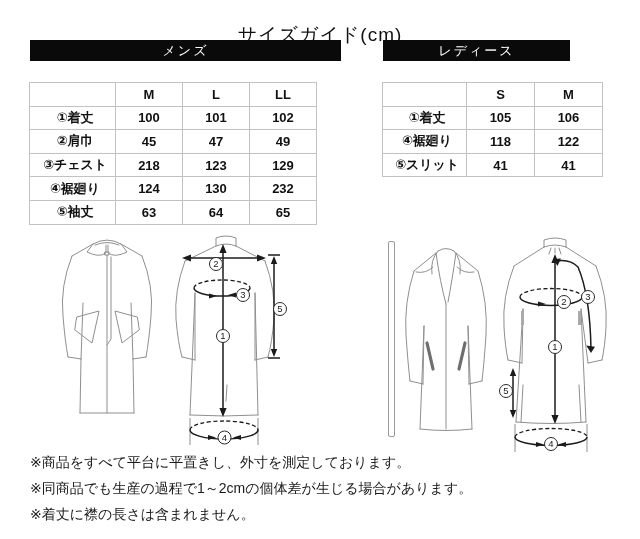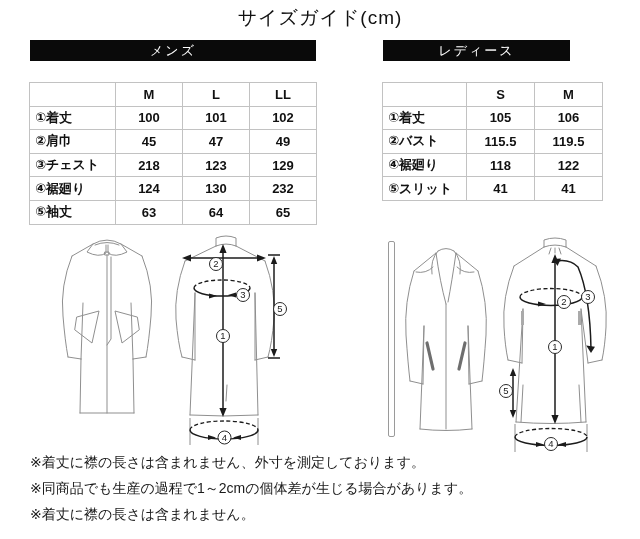--- a/index.html
+++ b/index.html
@@ -1,38 +1,38 @@
 <!DOCTYPE html>
 <html><head>
 <meta charset="utf-8">
 <style>
   html,body{margin:0;padding:0;background:#fff;}
   .page{
     position:relative;width:640px;height:539px;background:#fff;overflow:hidden;
     font-family:"Liberation Sans","DejaVu Sans",sans-serif;color:#111;
   }
   .title{
-    position:absolute;top:5px;left:0;width:640px;text-align:center;
+    position:absolute;top:22px;left:0;width:640px;text-align:center;
     font-size:19px;letter-spacing:1px;color:#111;
   }
   .section-bar{
     position:absolute;top:40px;height:21px;background:#0a0a0a;color:#fff;
     font-size:13px;line-height:21px;text-align:center;letter-spacing:2px;
   }
-  .bar-mens{left:30px;width:286px;}
+  .bar-mens{left:30px;width:311px;}
   .bar-ladies{left:383px;width:187px;}
   .size-table{
     position:absolute;border-collapse:collapse;table-layout:fixed;
     font-weight:bold;font-size:13px;color:#111;
   }
   .size-table th,.size-table td{
     border:1px solid #c2c2c2;height:22.6px;text-align:center;padding:0;
     font-weight:bold;background:#fff;
   }
-  .size-table .lbl{text-align:left;padding-left:5px;}
+  .size-table .lbl{text-align:center;padding-left:5px;}
   .tbl-mens{left:29px;top:82px;width:287px;}
   .tbl-ladies{left:382px;top:82px;width:220px;}
   .fig{position:absolute;}
   .belt{
     position:absolute;left:388px;top:241px;width:5px;height:194px;
     border:1px solid #9a9a9a;border-radius:2px;background:#fff;
   }
   .coat{stroke:#8f8f8f;fill:none;stroke-width:1;stroke-linecap:round;stroke-linejoin:round;}
   .mhead{fill:#1b1b1b;stroke:none;}
   .mdash{stroke:#1b1b1b;fill:none;stroke-width:1.3;stroke-dasharray:4,2.5;}
@@ -112,25 +112,20 @@
     <tbody>
         <tr>
       <th class="lbl"></th>
       <th>S</th>
       <th>M</th>
     </tr>
     <tr>
       <td class="lbl">①着丈</td>
       <td>105</td>
       <td>106</td>
-    </tr>
-    <tr>
-      <td class="lbl">②バスト</td>
-      <td>115.5</td>
-      <td>119.5</td>
     </tr>
     <tr>
       <td class="lbl">④裾廻り</td>
       <td>118</td>
       <td>122</td>
     </tr>
     <tr>
       <td class="lbl">⑤スリット</td>
       <td>41</td>
       <td>41</td>
@@ -329,18 +324,18 @@
         <circle class="mc" cx="12" cy="158" r="6.5"></circle>
         <text class="mt" x="12" y="161.3">5</text>
       </g>
     <g>
         <circle class="mc" cx="57" cy="211" r="6.5"></circle>
         <text class="mt" x="57" y="214.3">4</text>
       </g>
   </svg>
 
   <div class="notes">
-    <div>※着丈に襟の長さは含まれません、外寸を測定しております。</div>
+    <div>※商品をすべて平台に平置きし、外寸を測定しております。</div>
     <div>※同商品でも生産の過程で1～2cmの個体差が生じる場合があります。</div>
     <div>※着丈に襟の長さは含まれません。</div>
   </div>
 
 </div>
 
 </body></html>

